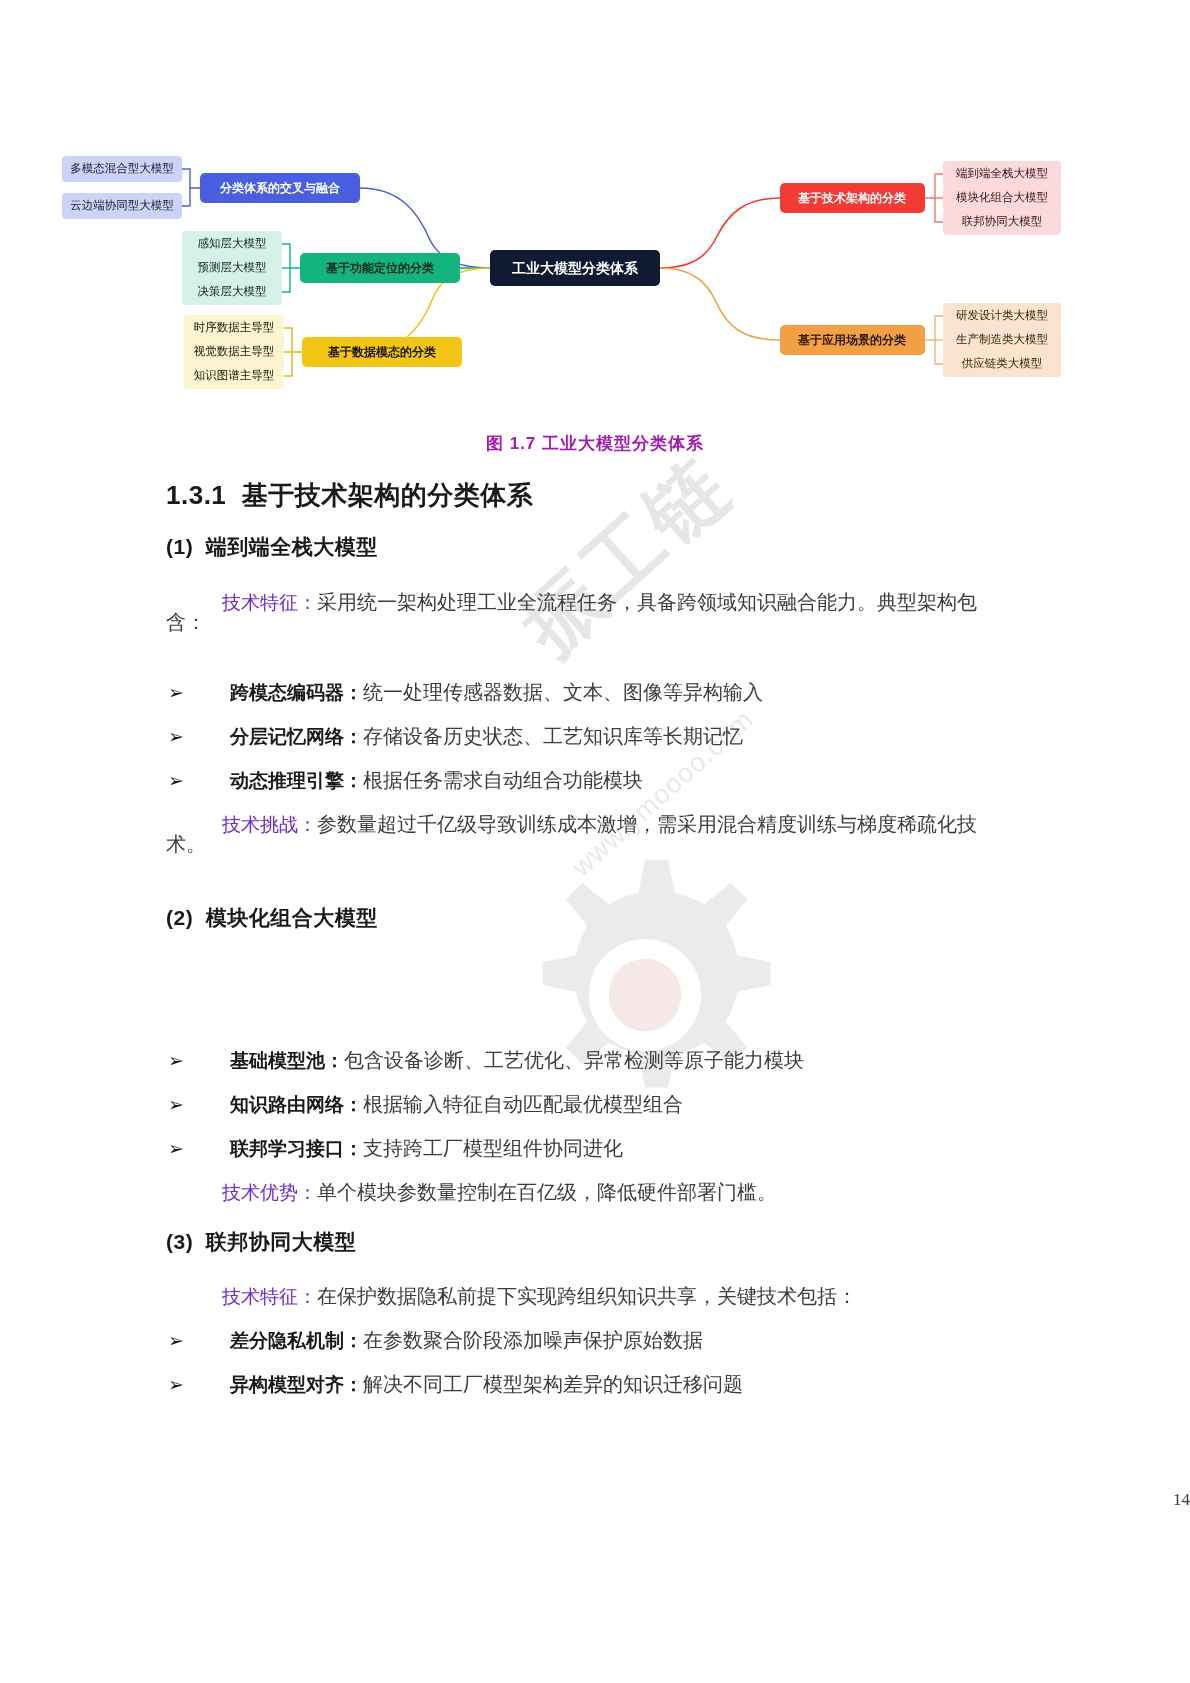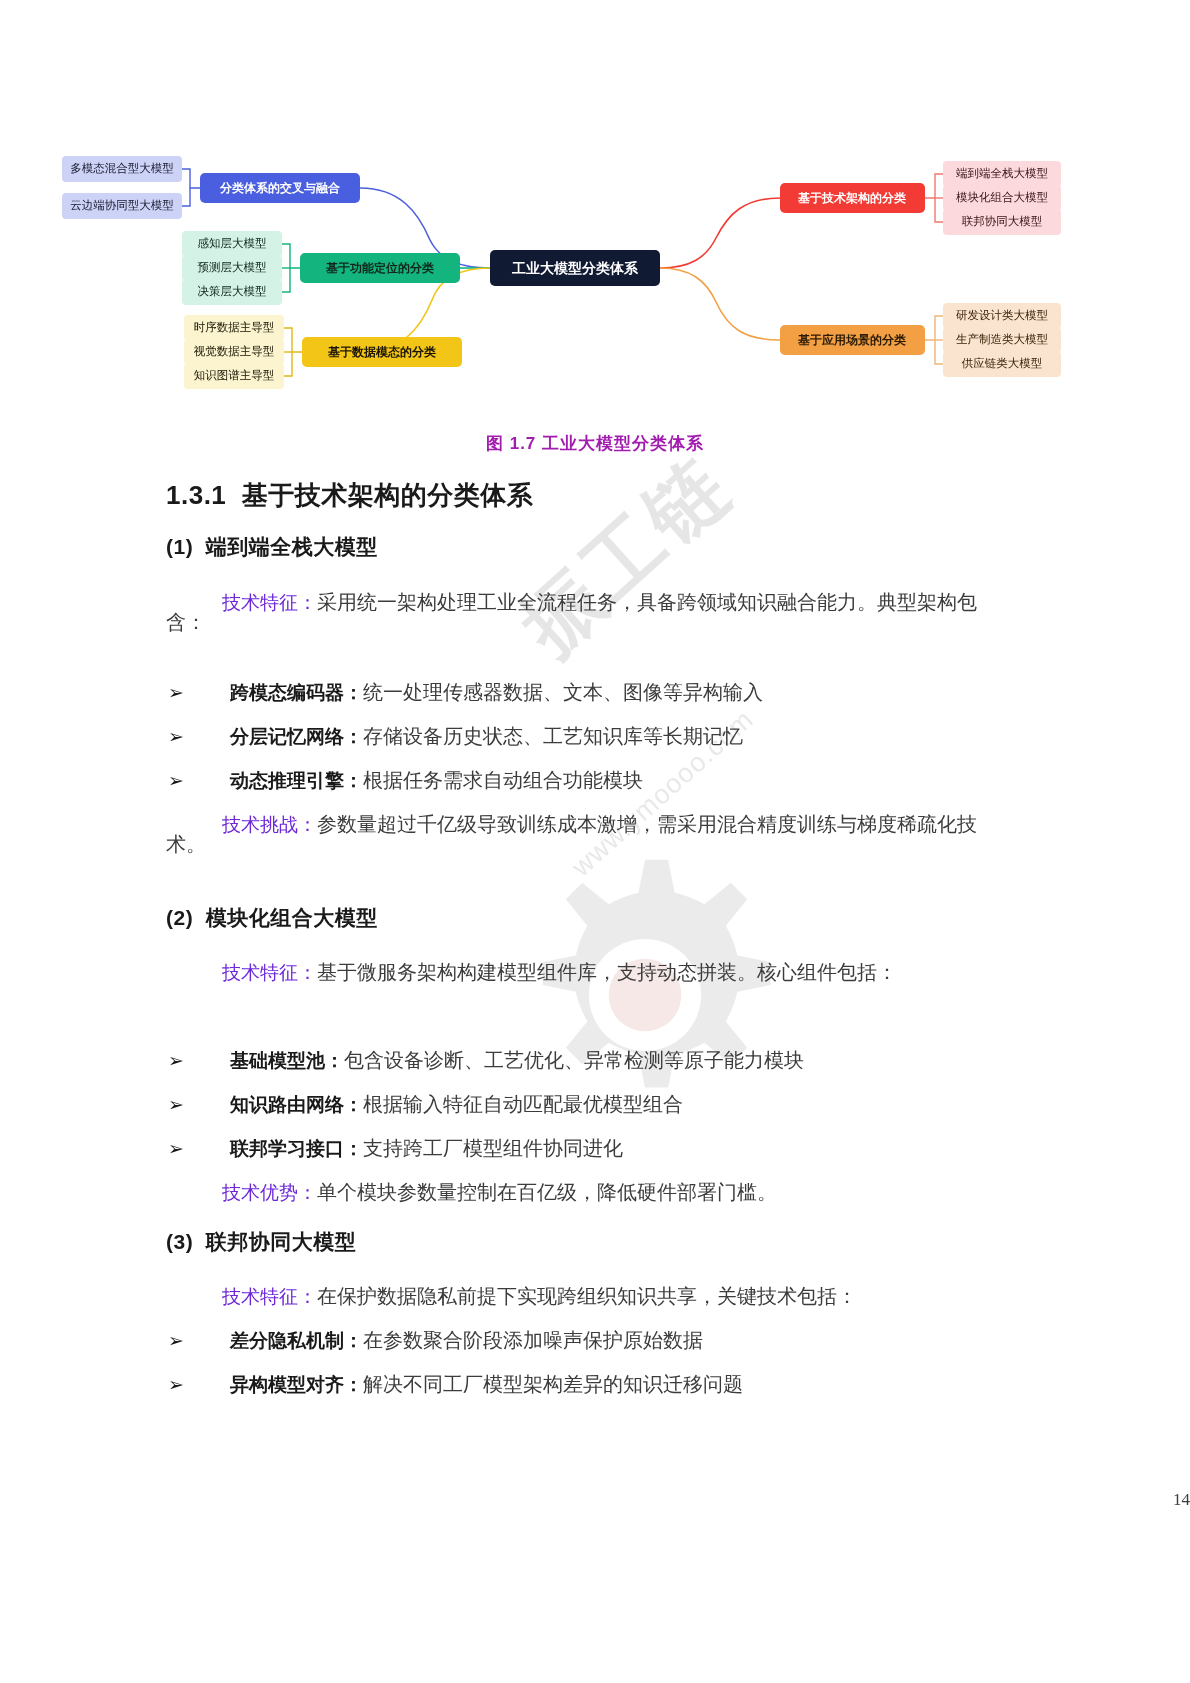--- a/index.html
+++ b/index.html
@@ -324,23 +324,20 @@
   </div>
 
   <div class="para" style="top:814px;">
     <span style="display:inline-block;width:56px;"></span><span class="lbl">技术挑战：</span><span>参数量超过千亿级导致训练成本激增，需采用混合精度训练与梯度稀疏化技术。</span>
   </div>
 
   <div class="h4" style="top:904px;">
     <span>(2)</span>&nbsp;&nbsp;<span>模块化组合大模型</span>
   </div>
 
-  <div class="para" style="top:962px;">
-    <span style="display:inline-block;width:56px;"></span><span class="lbl">技术特征：</span><span>基于微服务架构构建模型组件库，支持动态拼装。核心组件包括：</span>
-  </div>
 
   <div class="bullet" style="top:1050px;">
     <span class="arrow">➢</span>
     <span class="btext"><span class="lbl">基础模型池：</span><span>包含设备诊断、工艺优化、异常检测等原子能力模块</span></span>
   </div>
   <div class="bullet" style="top:1094px;">
     <span class="arrow">➢</span>
     <span class="btext"><span class="lbl">知识路由网络：</span><span>根据输入特征自动匹配最优模型组合</span></span>
   </div>
   <div class="bullet" style="top:1138px;">

